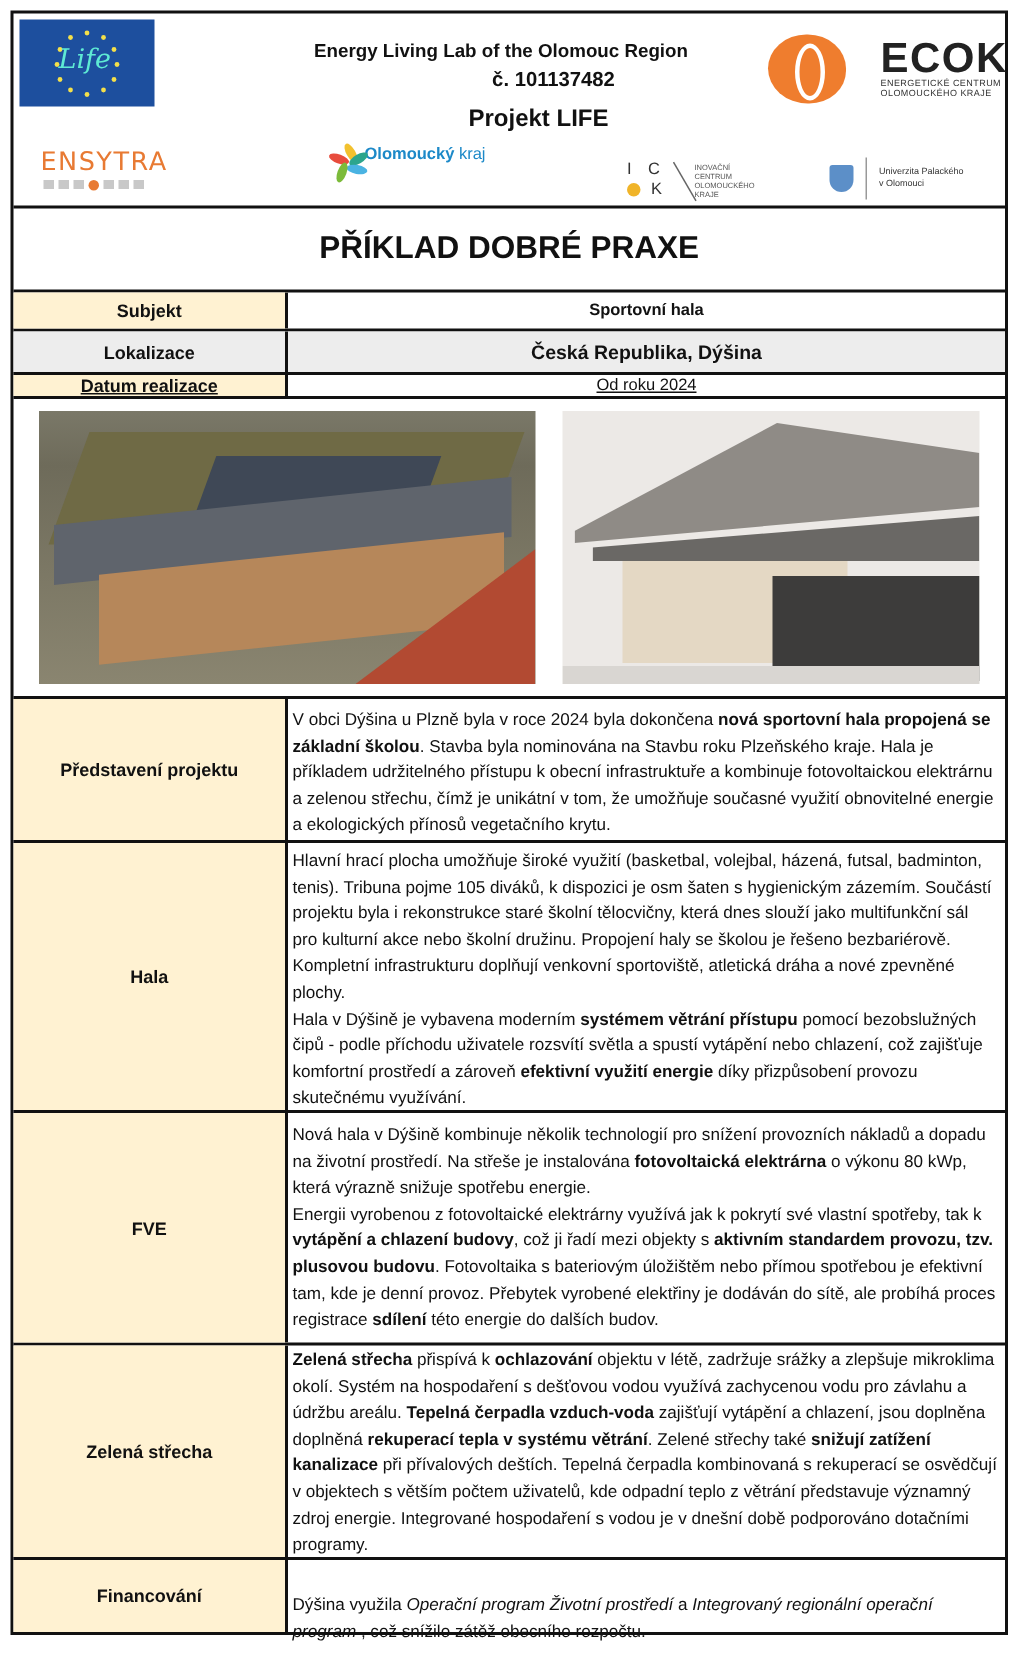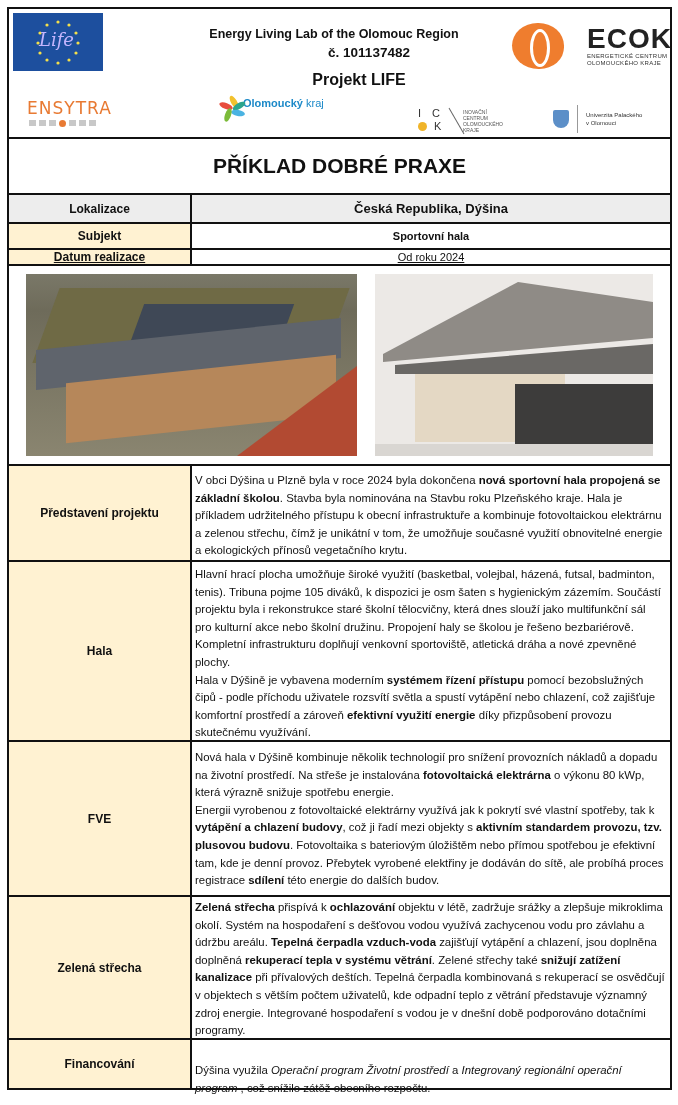--- a/index.html
+++ b/index.html
@@ -11,21 +11,21 @@
   .label { width: 183px; flex: none; border-right: 2px solid #111; background: #fff2d2; display: flex; align-items: center; justify-content: center; font-weight: bold; font-size: 12px; text-align: center; }
   .value { flex: 1; font-size: 12px; display: flex; align-items: center; justify-content: center; }
   .text-cell { flex: 1; font-size: 11.4px; line-height: 17.6px; padding: 3px 5px 3px 3px; display: block; }
   .text-cell b { font-weight: bold; }
   .text-cell i { font-style: italic; }
 
   
   .header { height: 128px; position: relative; }
   .life-logo { position: absolute; left: 4px; top: 4px; width: 90px; height: 58px; background: #1d4f9e; }
   .life-logo .stars { position: absolute; left: 0; top: 0; width: 100%; height: 100%; }
-  .life-logo .word { position: absolute; left: 26px; top: 16px; font-family: "DejaVu Serif", serif; font-style: italic; color: #c4b5fd; font-size: 18px; }
+  .life-logo .word { position: absolute; left: 26px; top: 16px; font-family: "DejaVu Serif", serif; font-style: italic; color: #5eead4; font-size: 18px; }
   .ensytra { position: absolute; left: 18px; top: 89px; }
   .ensytra .wordmark { color: #e87a33; font-size: 17px; letter-spacing: 1px; font-family: "DejaVu Sans", sans-serif; }
   .ensytra .dots { display: flex; gap: 3px; margin-top: 2px; margin-left: 2px; }
   .ensytra .dots span { width: 7px; height: 6px; background: #c8c8c8; display: block; }
   .ensytra .dots span.o { background: #e87a33; border-radius: 50%; width: 7px; height: 7px; }
   .head-title { position: absolute; left: 180px; width: 290px; text-align: center; font-weight: bold; }
   .h1 { top: 18px; font-size: 12.5px; }
   .h2 { top: 36px; font-size: 13.5px; left: 220px; width: 280px; }
   .h3 { top: 62px; font-size: 16px; left: 200px; width: 300px; }
   .ecok { position: absolute; left: 503px; top: 14px; display: flex; align-items: center; gap: 17px; }
@@ -164,27 +164,27 @@
       <div class="bar"></div>
       <div class="name">
         <div>Univerzita Palackého</div>
         <div>v Olomouci</div>
       </div>
     </div>
   </div>
 
   <div class="row title-row">PŘÍKLAD DOBRÉ PRAXE</div>
 
+  <div class="row subj">
+    <div class="label">Subjekt</div>
+    <div class="value">Sportovní hala</div>
+  </div>
   <div class="row lok">
     <div class="label">Lokalizace</div>
     <div class="value">Česká Republika, Dýšina</div>
-  </div>
-  <div class="row subj">
-    <div class="label">Subjekt</div>
-    <div class="value">Sportovní hala</div>
   </div>
   <div class="row dat">
     <div class="label">Datum realizace</div>
     <div class="value">Od roku 2024</div>
   </div>
 
   <div class="row photos">
     <div class="photo photo-1" title="aerial-view-sports-hall-green-roof-pv">
       <div class="roof"></div>
         <div class="pv"></div>
@@ -205,21 +205,21 @@
     <div class="label">Představení projektu</div>
     <div class="text-cell" style="padding-top:6px">
       <span>V obci Dýšina u Plzně byla v roce 2024 byla dokončena </span><b>nová sportovní hala propojená se základní školou</b><span>. Stavba byla nominována na Stavbu roku Plzeňského kraje. Hala je příkladem udržitelného přístupu k obecní infrastruktuře a kombinuje fotovoltaickou elektrárnu a zelenou střechu, čímž je unikátní v tom, že umožňuje současné využití obnovitelné energie a ekologických přínosů vegetačního krytu.</span>
     </div>
   </div>
 
   <div class="row hala">
     <div class="label">Hala</div>
     <div class="text-cell" style="padding-top:4px">
       <div>Hlavní hrací plocha umožňuje široké využití (basketbal, volejbal, házená, futsal, badminton, tenis). Tribuna pojme 105 diváků, k dispozici je osm šaten s hygienickým zázemím. Součástí projektu byla i rekonstrukce staré školní tělocvičny, která dnes slouží jako multifunkční sál pro kulturní akce nebo školní družinu. Propojení haly se školou je řešeno bezbariérově. Kompletní infrastrukturu doplňují venkovní sportoviště, atletická dráha a nové zpevněné plochy.</div>
-      <div><span>Hala v Dýšině je vybavena moderním </span><b>systémem řízení přístupu</b><span> pomocí bezobslužných čipů - podle příchodu uživatele rozsvítí světla a spustí vytápění nebo chlazení, což zajišťuje komfortní prostředí a zároveň </span><b>efektivní využití energie</b><span> díky přizpůsobení provozu skutečnému využívání.</span></div>
+      <div><span>Hala v Dýšině je vybavena moderním </span><b>systémem větrání přístupu</b><span> pomocí bezobslužných čipů - podle příchodu uživatele rozsvítí světla a spustí vytápění nebo chlazení, což zajišťuje komfortní prostředí a zároveň </span><b>efektivní využití energie</b><span> díky přizpůsobení provozu skutečnému využívání.</span></div>
     </div>
   </div>
 
   <div class="row fve">
     <div class="label">FVE</div>
     <div class="text-cell" style="padding-top:7px">
       <div><span>Nová hala v Dýšině kombinuje několik technologií pro snížení provozních nákladů a dopadu na životní prostředí. Na střeše je instalována </span><b>fotovoltaická elektrárna</b><span> o výkonu 80 kWp, která výrazně snižuje spotřebu energie.</span></div>
       <div><span>Energii vyrobenou z fotovoltaické elektrárny využívá jak k pokrytí své vlastní spotřeby, tak k </span><b>vytápění a chlazení budovy</b><span>, což ji řadí mezi objekty s </span><b>aktivním standardem provozu, tzv. plusovou budovu</b><span>. Fotovoltaika s bateriovým úložištěm nebo přímou spotřebou je efektivní tam, kde je denní provoz. Přebytek vyrobené elektřiny je dodáván do sítě, ale probíhá proces registrace </span><b>sdílení</b><span> této energie do dalších budov.</span></div>
     </div>
   </div>

